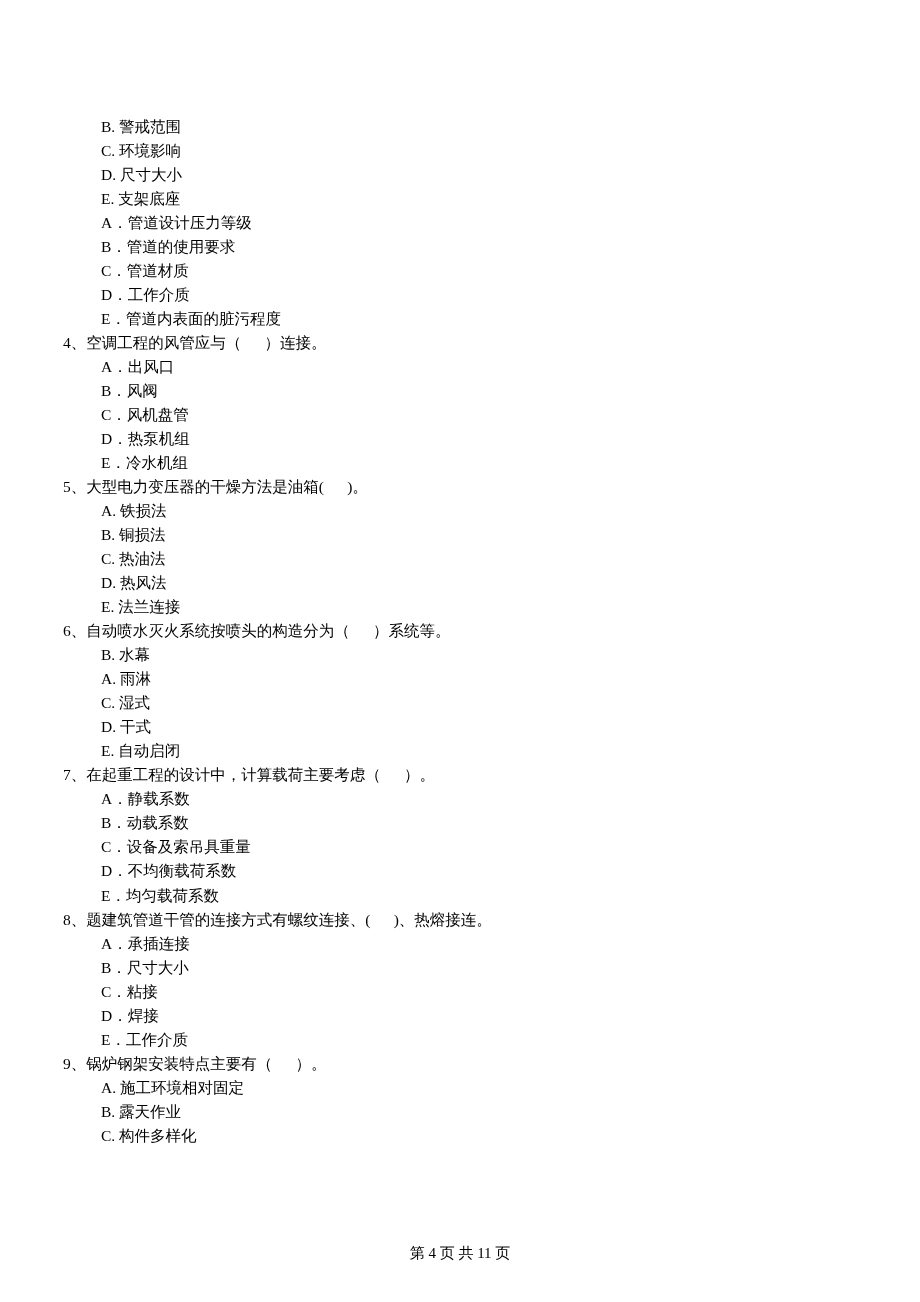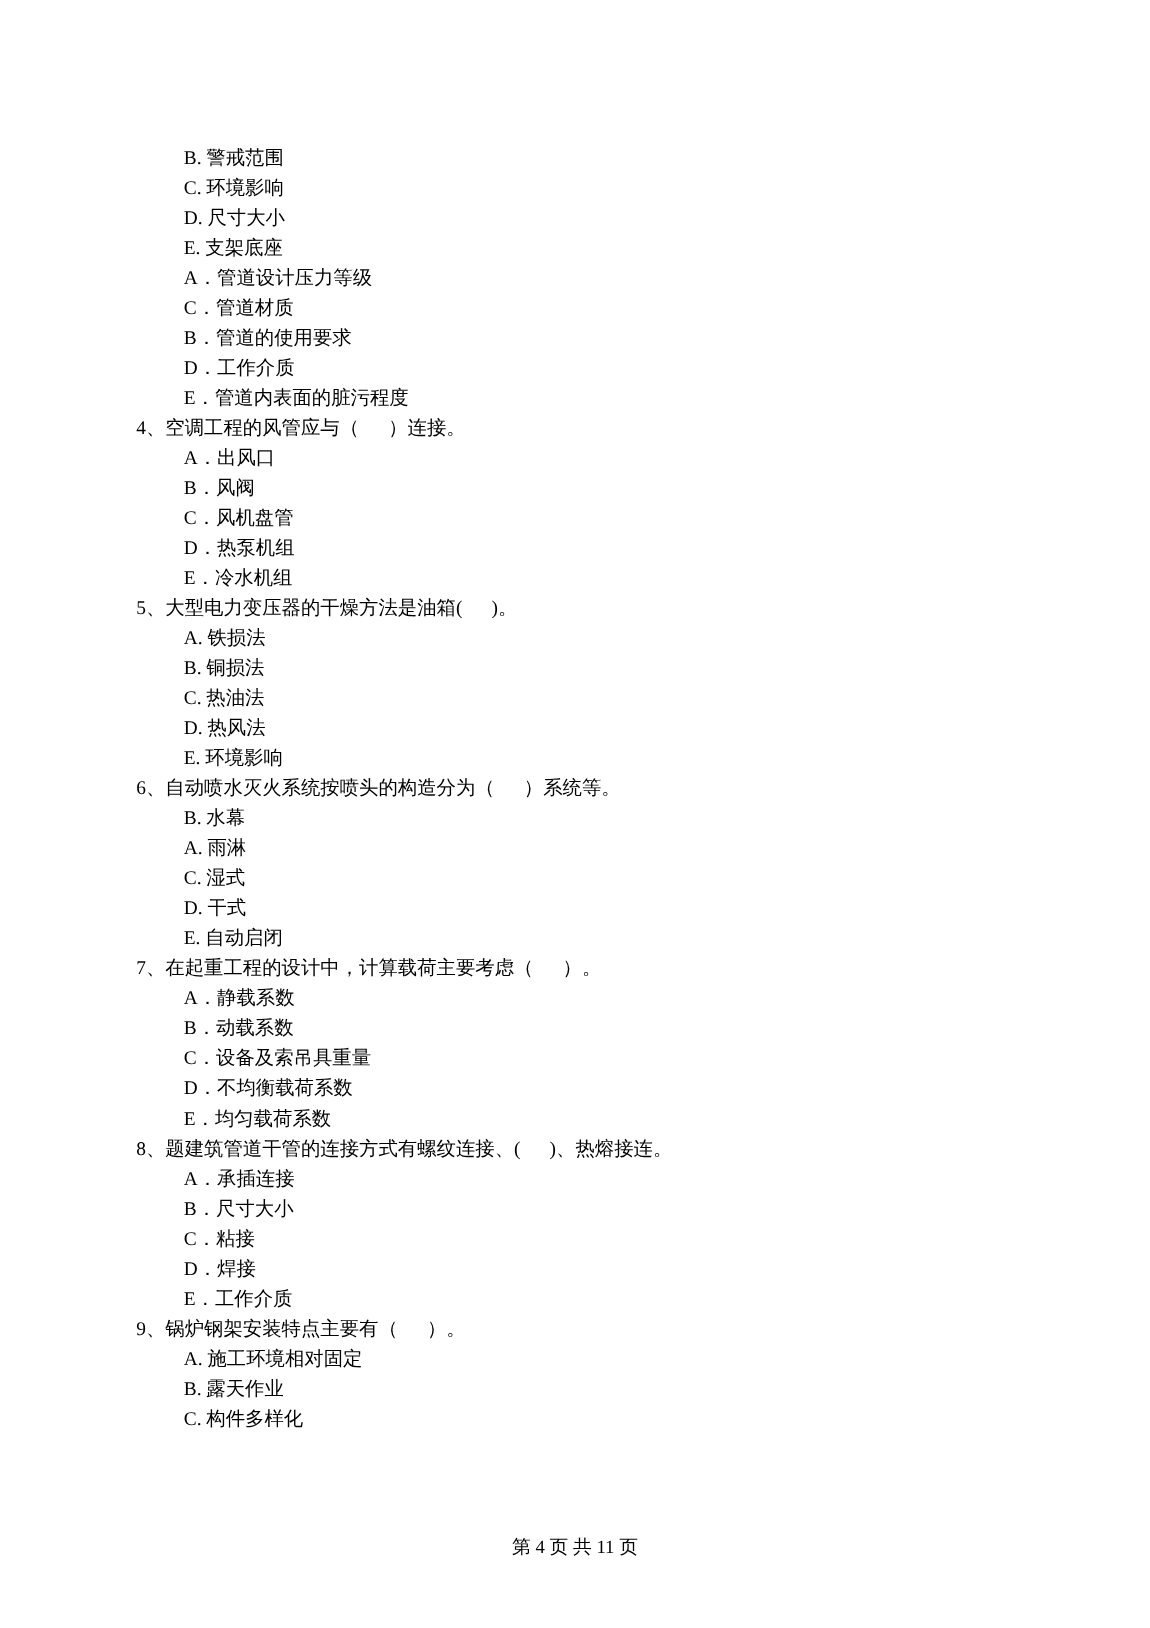--- a/index.html
+++ b/index.html
@@ -7,57 +7,56 @@
     width: 920px;
     height: 1302px;
     background: #ffffff;
     font-family: "SimSun", "宋体", serif;
     font-size: 15.5px;
     color: #000;
     line-height: 1.55;
     position: relative;
   }
   .page {
-    padding: 115px 120px 0 81px;
-    margin-left: 28px;
+    padding: 115px 120px 0 63px;
   }
   .option-list {
     padding-left: 38px;
   }
   .option-line {
     white-space: pre;
   }
   .question-line {
     white-space: pre;
   }
   .footer {
     position: absolute;
-    bottom: 52px;
+    bottom: 37px;
     width: 100%;
     text-align: center;
     font-size: 15px;
   }
 </style>
 </head>
 <body>
 
 <div class="page">
 
   <div class="option-list">
     <div class="option-line">B. 警戒范围</div>
     <div class="option-line">C. 环境影响</div>
     <div class="option-line">D. 尺寸大小</div>
     <div class="option-line">E. 支架底座</div>
   </div>
 
   <div>
     <div class="option-list">
       <div class="option-line">A．管道设计压力等级</div>
+      <div class="option-line">B．管道的使用要求</div>
       <div class="option-line">C．管道材质</div>
-      <div class="option-line">B．管道的使用要求</div>
       <div class="option-line">D．工作介质</div>
       <div class="option-line">E．管道内表面的脏污程度</div>
     </div>
   </div>
 
   <div>
     <div class="question-line"><span>4、</span><span>空调工程的风管应与（      ）连接。</span></div>
     <div class="option-list">
       <div class="option-line">A．出风口</div>
       <div class="option-line">B．风阀</div>
@@ -67,21 +66,21 @@
     </div>
   </div>
 
   <div>
     <div class="question-line"><span>5、</span><span>大型电力变压器的干燥方法是油箱(      )。</span></div>
     <div class="option-list">
       <div class="option-line">A. 铁损法</div>
       <div class="option-line">B. 铜损法</div>
       <div class="option-line">C. 热油法</div>
       <div class="option-line">D. 热风法</div>
-      <div class="option-line">E. 环境影响</div>
+      <div class="option-line">E. 法兰连接</div>
     </div>
   </div>
 
   <div>
     <div class="question-line"><span>6、</span><span>自动喷水灭火系统按喷头的构造分为（      ）系统等。</span></div>
     <div class="option-list">
       <div class="option-line">B. 水幕</div>
       <div class="option-line">A. 雨淋</div>
       <div class="option-line">C. 湿式</div>
       <div class="option-line">D. 干式</div>

